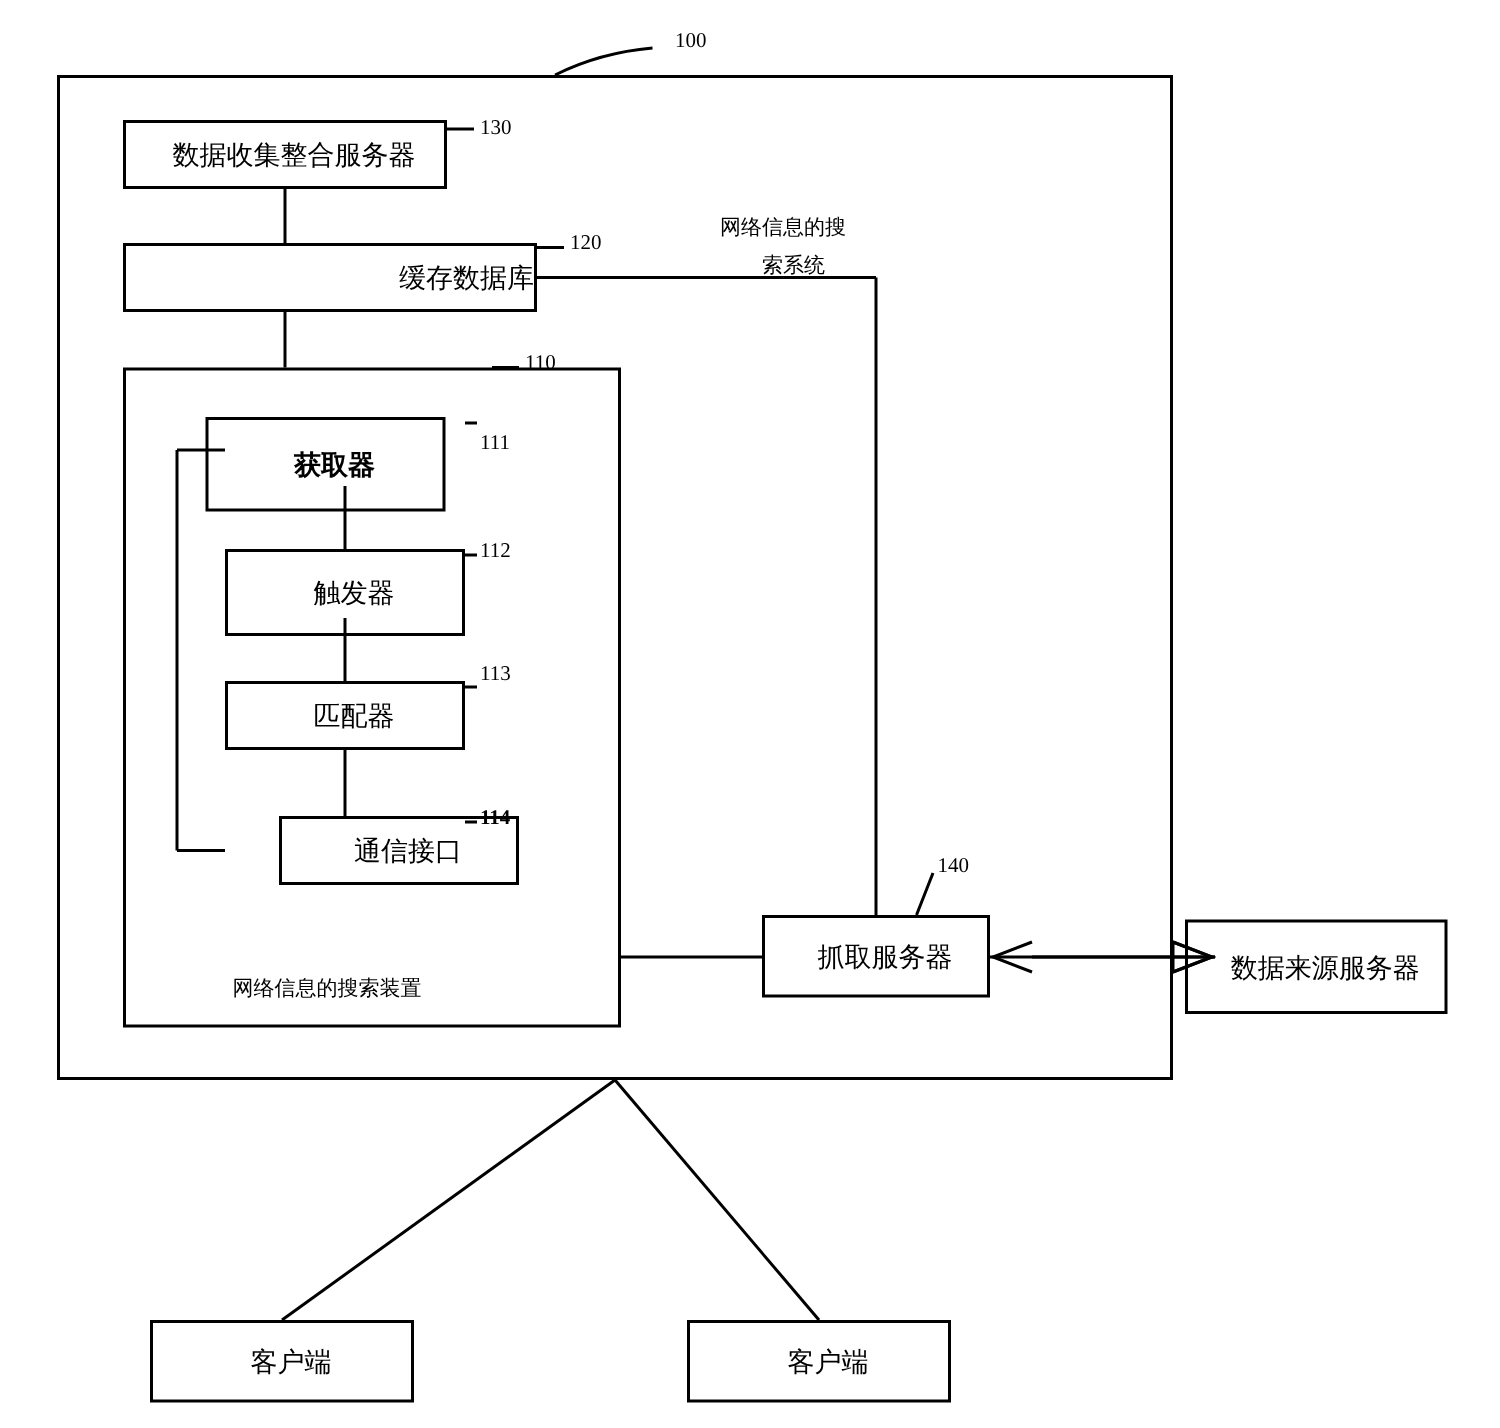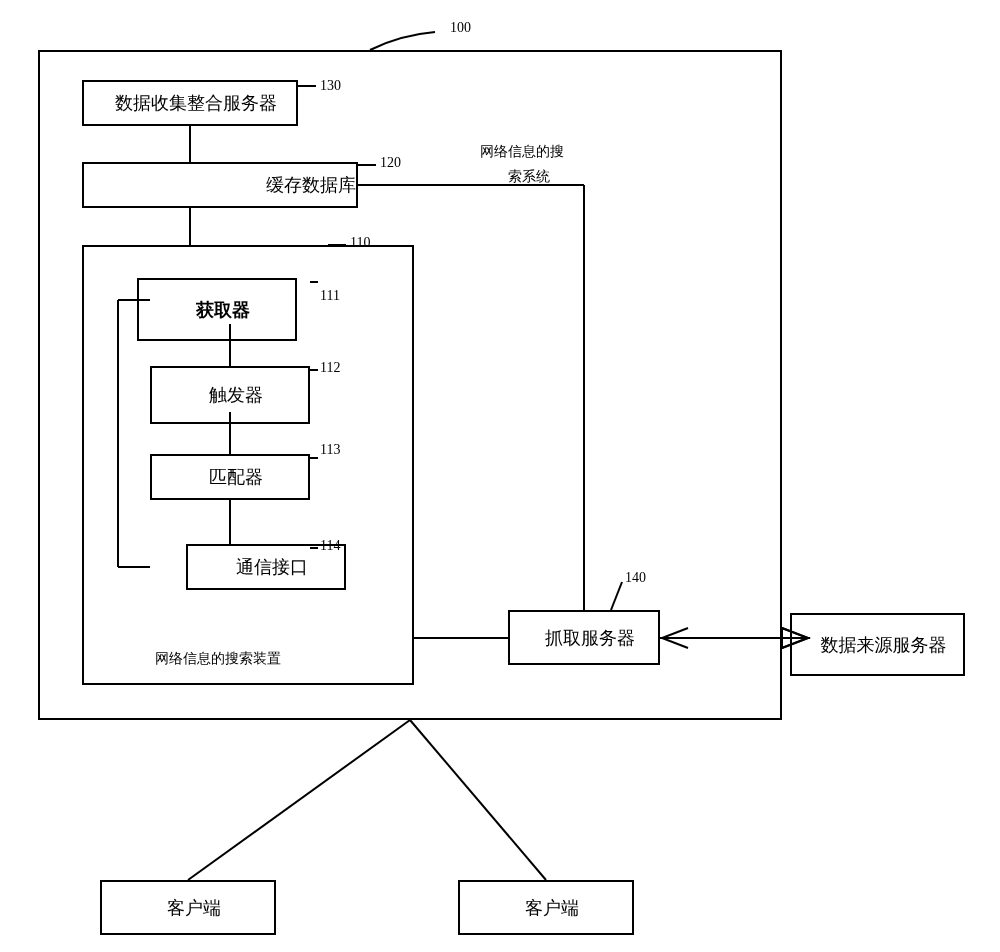--- a/index.html
+++ b/index.html
@@ -84,21 +84,21 @@
   <div class="label" style="left:320px; top:360px;">112</div>
 
   <div class="box textblock" style="left:150px; top:454px; width:160px; height:46px;">
     <span>匹配器</span>
   </div>
   <div class="label" style="left:320px; top:442px;">113</div>
 
   <div class="box textblock" style="left:150px; top:544px; width:160px; height:46px;margin-left:36px;">
     <span>通信接口</span>
   </div>
-  <div class="label" style="left:320px; top:538px;">114</div>
+  <div class="label" style="left:320px; top:538px;font-weight:bold;">114</div>
 
   <div class="box textblock" style="left:508px; top:610px; width:152px; height:55px;">
     <span>抓取服务器</span>
   </div>
   <div class="label" style="left:625px; top:570px;">140</div>
 
   <div class="box textblock" style="left:790px; top:613px; width:175px; height:63px;">
     <span>数据来源服务器</span>
   </div>
 

